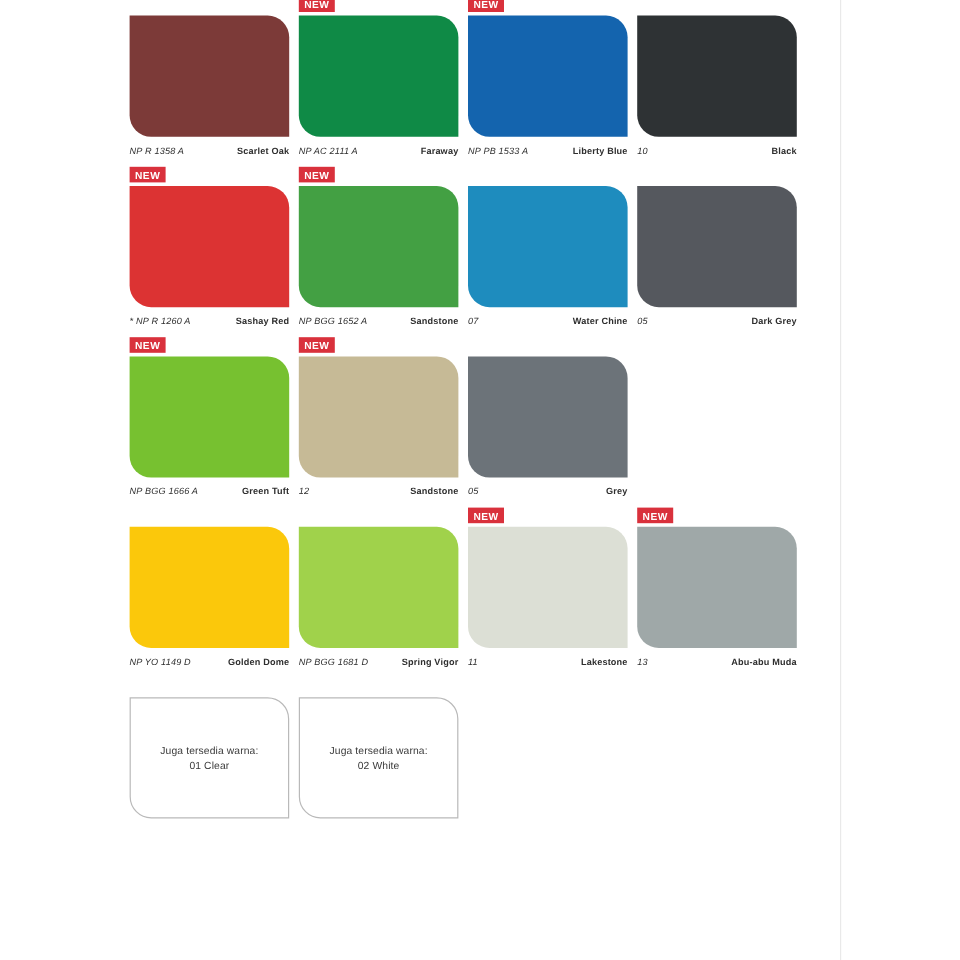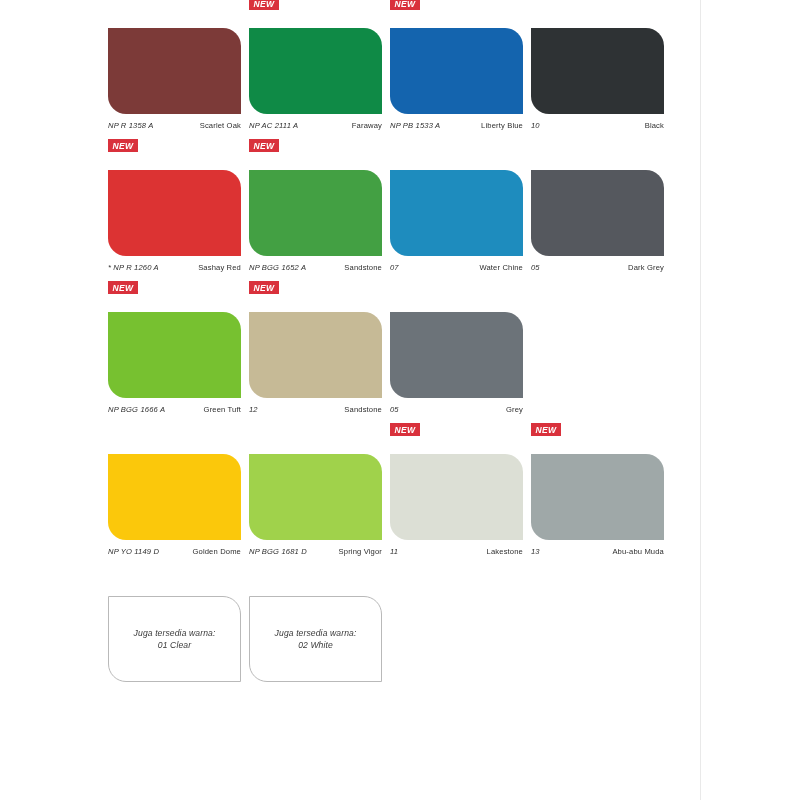--- a/index.html
+++ b/index.html
@@ -42,21 +42,20 @@
     width: 141px;
     margin-right: 0;
     position: relative;
   }
   .cell + .cell { margin-left: 0; }
 
   .chip-wrap {
     position: relative;
     width: 133px;
     height: 108px;
-    font-style: italic;
   }
 
   
   .new-badge {
     position: absolute;
     top: -9px;
     left: 0;
     background: #d9313c;
     color: #ffffff;
     font-size: 8.5px;
@@ -67,21 +66,21 @@
     z-index: 3;
     font-family: "Liberation Sans", sans-serif;
   }
 
   
   .chip {
     position: absolute;
     left: 0;
     bottom: 0;
     width: 133px;
-    height: 86px;
+    height: 101px;
     border-radius: 0 18px 0 18px;
     z-index: 1;
   }
   .chip.outline {
     background: #ffffff;
     border: 1px solid #b9b9b9;
     box-sizing: border-box;
     display: flex;
     align-items: center;
     justify-content: center;
@@ -102,21 +101,21 @@
     align-items: baseline;
     width: 133px;
     margin-top: 7px;
     font-size: 7.6px;
     color: #2e2e2e;
     letter-spacing: 0.15px;
     white-space: nowrap;
   }
   .caption.empty { visibility: hidden; }
   .code { text-align: left; font-style: italic; }
-  .cname { text-align: right; }
+  .cname { text-align: right; font-weight: bold; }
 </style>
 </head>
 <body>
 
 <div class="page-edge right"></div>
 
 <div class="sheet">
     <div class="swatch-row">
       <div class="cell">
         <div class="chip-wrap">

